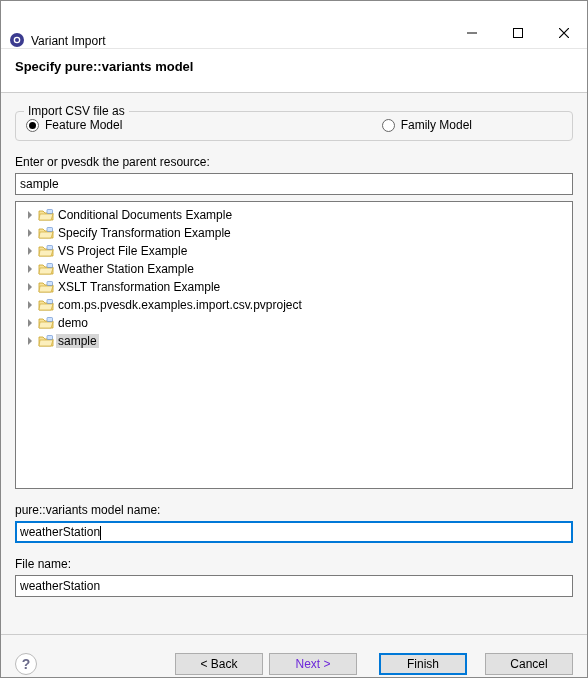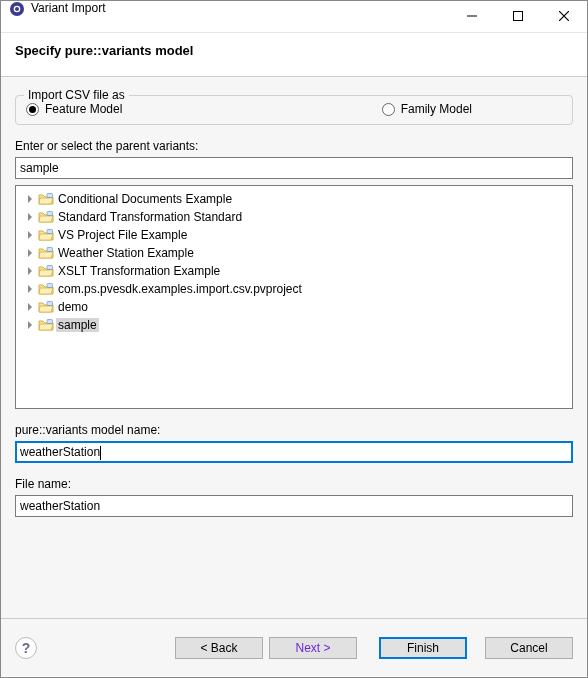--- a/index.html
+++ b/index.html
@@ -10,23 +10,23 @@
     color: #000;
     background: #fff;
     width: 588px;
     height: 678px;
     overflow: hidden;
     border: 1px solid #888;
     box-shadow: 2px 2px 8px rgba(0,0,0,0.25);
   }
   
   .titlebar {
-    height: 32px;
+    height: 48px;
     display: flex;
-    align-items: flex-start;
+    align-items: flex-end;
     background: #fff;
     border-bottom: 1px solid #e6e6e6;
     padding: 0 0 0 8px;
   }
   .titlebar .app-icon {
     width: 16px; height: 16px; margin-right: 6px;
   }
   .titlebar .title-text { flex: 1; font-size: 12px; }
   .titlebar .win-btn {
     width: 46px; height: 30px;
@@ -104,21 +104,21 @@
     outline: none;
   }
   .text-input.focused {
     border: 1px solid #0078d7;
     box-shadow: inset 0 0 0 1px #0078d7;
   }
 
   
   .tree-box {
     width: 100%;
-    height: 224px;
+    height: 288px;
     border: 1px solid #7a7a7a;
     background: #fff;
     margin-top: 6px;
     overflow: auto;
     padding: 4px 2px;
   }
   .tree-item {
     display: flex; align-items: center;
     height: 18px;
     padding-left: 6px;
@@ -230,21 +230,21 @@
 
     <div style="flex:1"></div>
 
     <label class="radio-item" style="margin-right:90px;">
       <span class="radio-circle"></span>
       <span>Family Model</span>
     </label>
   </div>
 
   
-  <div class="field-label">Enter or select the parent variants:</div>
+  <div class="field-label">Enter or pvesdk the parent resource:</div>
   <input class="text-input" type="text" value="sample" style="">
 
   
   <div class="tree-box" id="tree-box">
       <div class="tree-item">
         <span class="expander"><svg width="8" height="8" viewBox="0 0 8 8">
             <path d="M2 0 L6 4 L2 8 Z" fill="#8a8a8a"></path>
           </svg></span>
         <span class="folder-icon"><svg viewBox="0 0 16 14" width="16" height="14">
             <path d="M1 3 L5 3 L7 5 L15 5 L15 12 L1 12 Z" fill="#f7e199" stroke="#c9a227" stroke-width="0.8"></path>
@@ -255,21 +255,21 @@
       </div>
       <div class="tree-item">
         <span class="expander"><svg width="8" height="8" viewBox="0 0 8 8">
             <path d="M2 0 L6 4 L2 8 Z" fill="#8a8a8a"></path>
           </svg></span>
         <span class="folder-icon"><svg viewBox="0 0 16 14" width="16" height="14">
             <path d="M1 3 L5 3 L7 5 L15 5 L15 12 L1 12 Z" fill="#f7e199" stroke="#c9a227" stroke-width="0.8"></path>
             <path d="M2 6 L15 6 L13 12 L1 12 Z" fill="#fcefbc" stroke="#c9a227" stroke-width="0.6"></path>
             <rect x="9" y="1.5" width="5.5" height="4" rx="0.8" fill="#cfe3ff" stroke="#5a86c9" stroke-width="0.6"></rect>
           </svg></span>
-        <span class="label">Standard Transformation Standard</span>
+        <span class="label">Specify Transformation Example</span>
       </div>
       <div class="tree-item">
         <span class="expander"><svg width="8" height="8" viewBox="0 0 8 8">
             <path d="M2 0 L6 4 L2 8 Z" fill="#8a8a8a"></path>
           </svg></span>
         <span class="folder-icon"><svg viewBox="0 0 16 14" width="16" height="14">
             <path d="M1 3 L5 3 L7 5 L15 5 L15 12 L1 12 Z" fill="#f7e199" stroke="#c9a227" stroke-width="0.8"></path>
             <path d="M2 6 L15 6 L13 12 L1 12 Z" fill="#fcefbc" stroke="#c9a227" stroke-width="0.6"></path>
             <rect x="9" y="1.5" width="5.5" height="4" rx="0.8" fill="#cfe3ff" stroke="#5a86c9" stroke-width="0.6"></rect>
           </svg></span>

